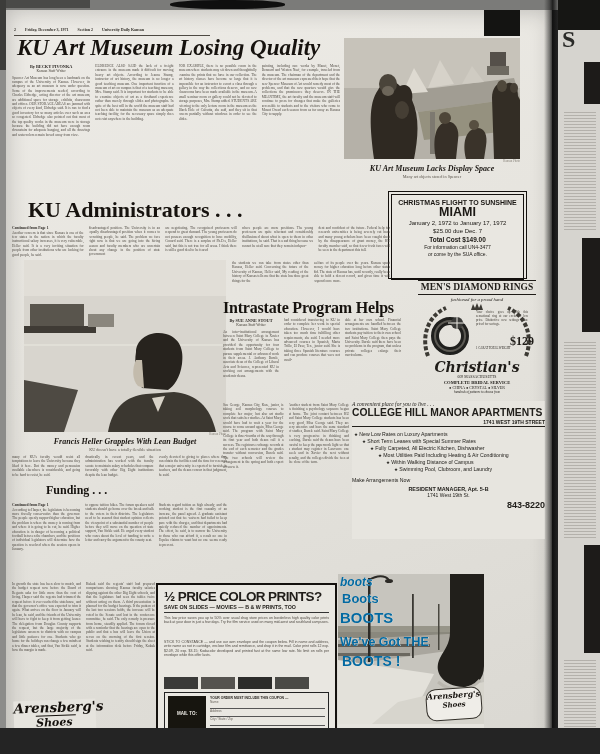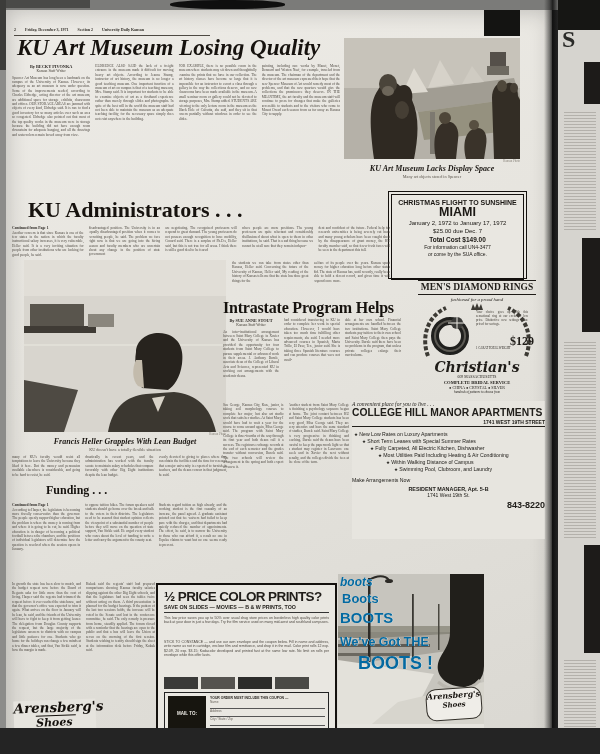--- a/index.html
+++ b/index.html
@@ -281,21 +281,21 @@
       <ellipse cx="51" cy="7" rx="4" ry="2" fill="#2c2a26"></ellipse>
       <rect x="74" y="20" width="1.8" height="64" fill="#3a3833"></rect>
       <rect x="100" y="30" width="1.5" height="46" fill="#4a4840"></rect>
       <path d="M112,0 L146,0 L146,92 C146,108 134,116 118,112 C102,108 96,96 102,84 C106,76 112,70 112,58 Z" fill="#211f1b"></path>
       <path d="M100,108 C112,118 132,118 142,106" stroke="#b9b6ae" stroke-width="3" fill="none"></path>
     </svg>
     <div class="boot-word" style="position:absolute;left:2px;top:2px;font-size:12px;font-style:italic;">boots</div>
     <div class="boot-word" style="position:absolute;left:4px;top:18px;font-size:13px;">Boots</div>
     <div class="boot-word" style="position:absolute;left:2px;top:36px;font-size:15px;">BOOTS</div>
     <div class="boot-word" style="position:absolute;left:2px;top:62px;font-size:12.5px;">We've Got THE</div>
-    <div class="boot-word" style="position:absolute;left:20px;top:80px;font-size:18px;">BOOTS !</div>
+    <div class="boot-word" style="position:absolute;left:4px;top:80px;font-size:14px;">BOOTS !</div>
     <div style="position:absolute;left:88px;top:114px;width:54px;height:30px;background:#efede8;border:1px solid #33302a;
                 border-radius:10px;transform:rotate(-4deg);text-align:center;color:#17130f;">
       <div style="font-family:'DejaVu Serif',serif;font-weight:bold;font-style:italic;font-size:8px;line-height:12px;">Arensberg's</div>
       <div style="font-family:'DejaVu Serif',serif;font-weight:bold;font-style:italic;font-size:7px;line-height:8px;">Shoes</div>
     </div>
     <div style="position:absolute;left:0;bottom:2px;width:146px;text-align:center;font-style:italic;font-size:5.2px;color:#2b2722;">809 Mass.   843-3470   Where Style Begins</div>
   </div>
 
   <div class="abs sliver">
     <div class="abs darkblock" style="left:0;top:0;width:42px;height:30px;background:#161614;"></div>

